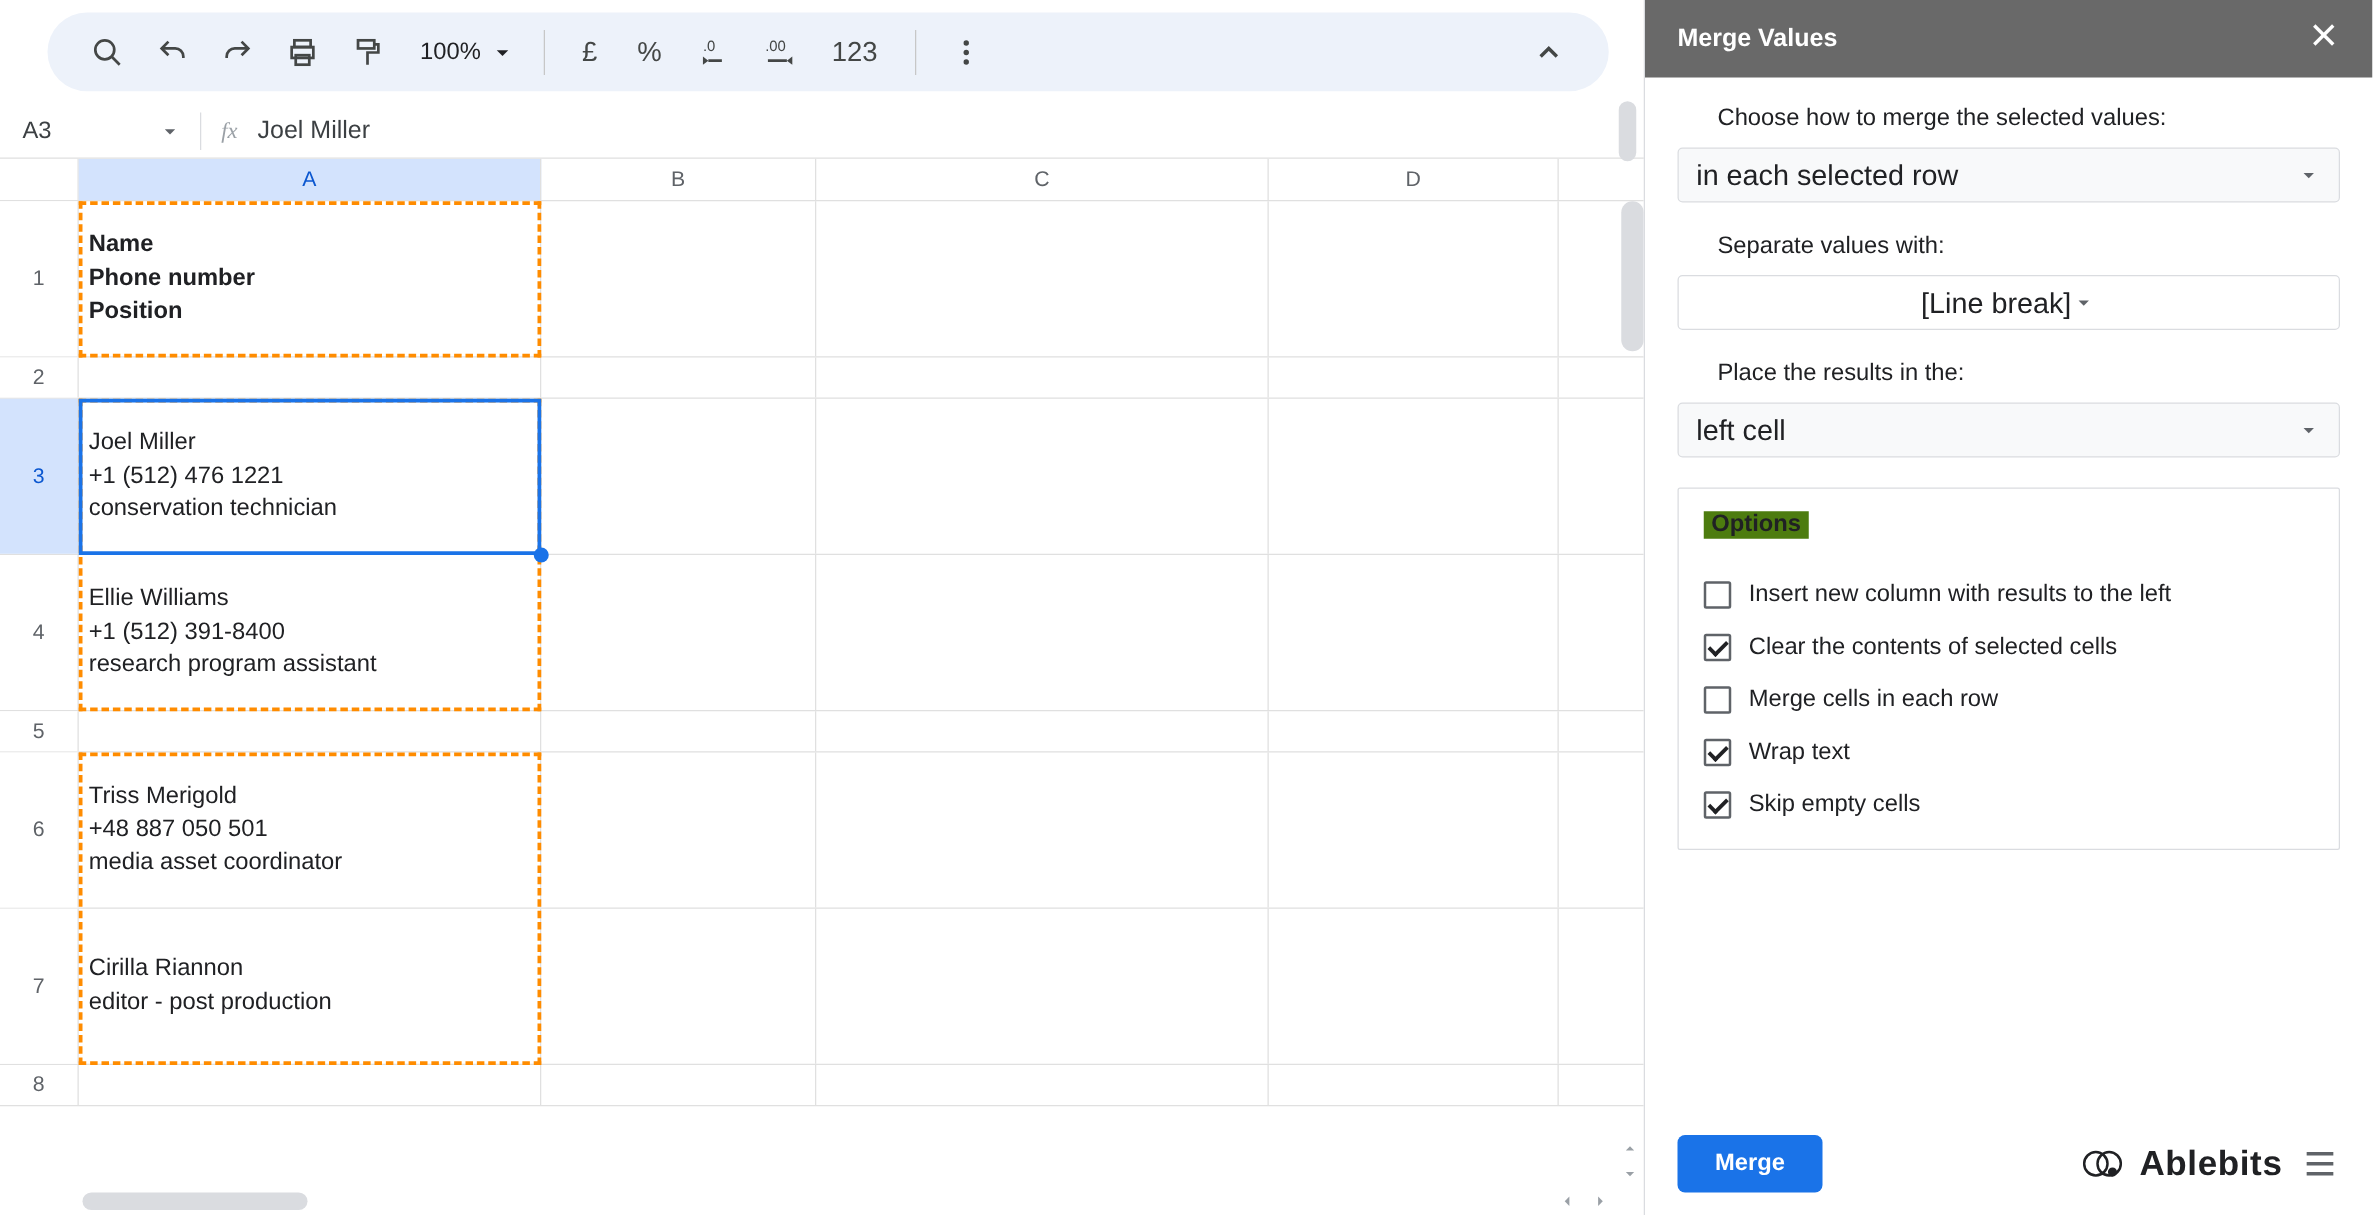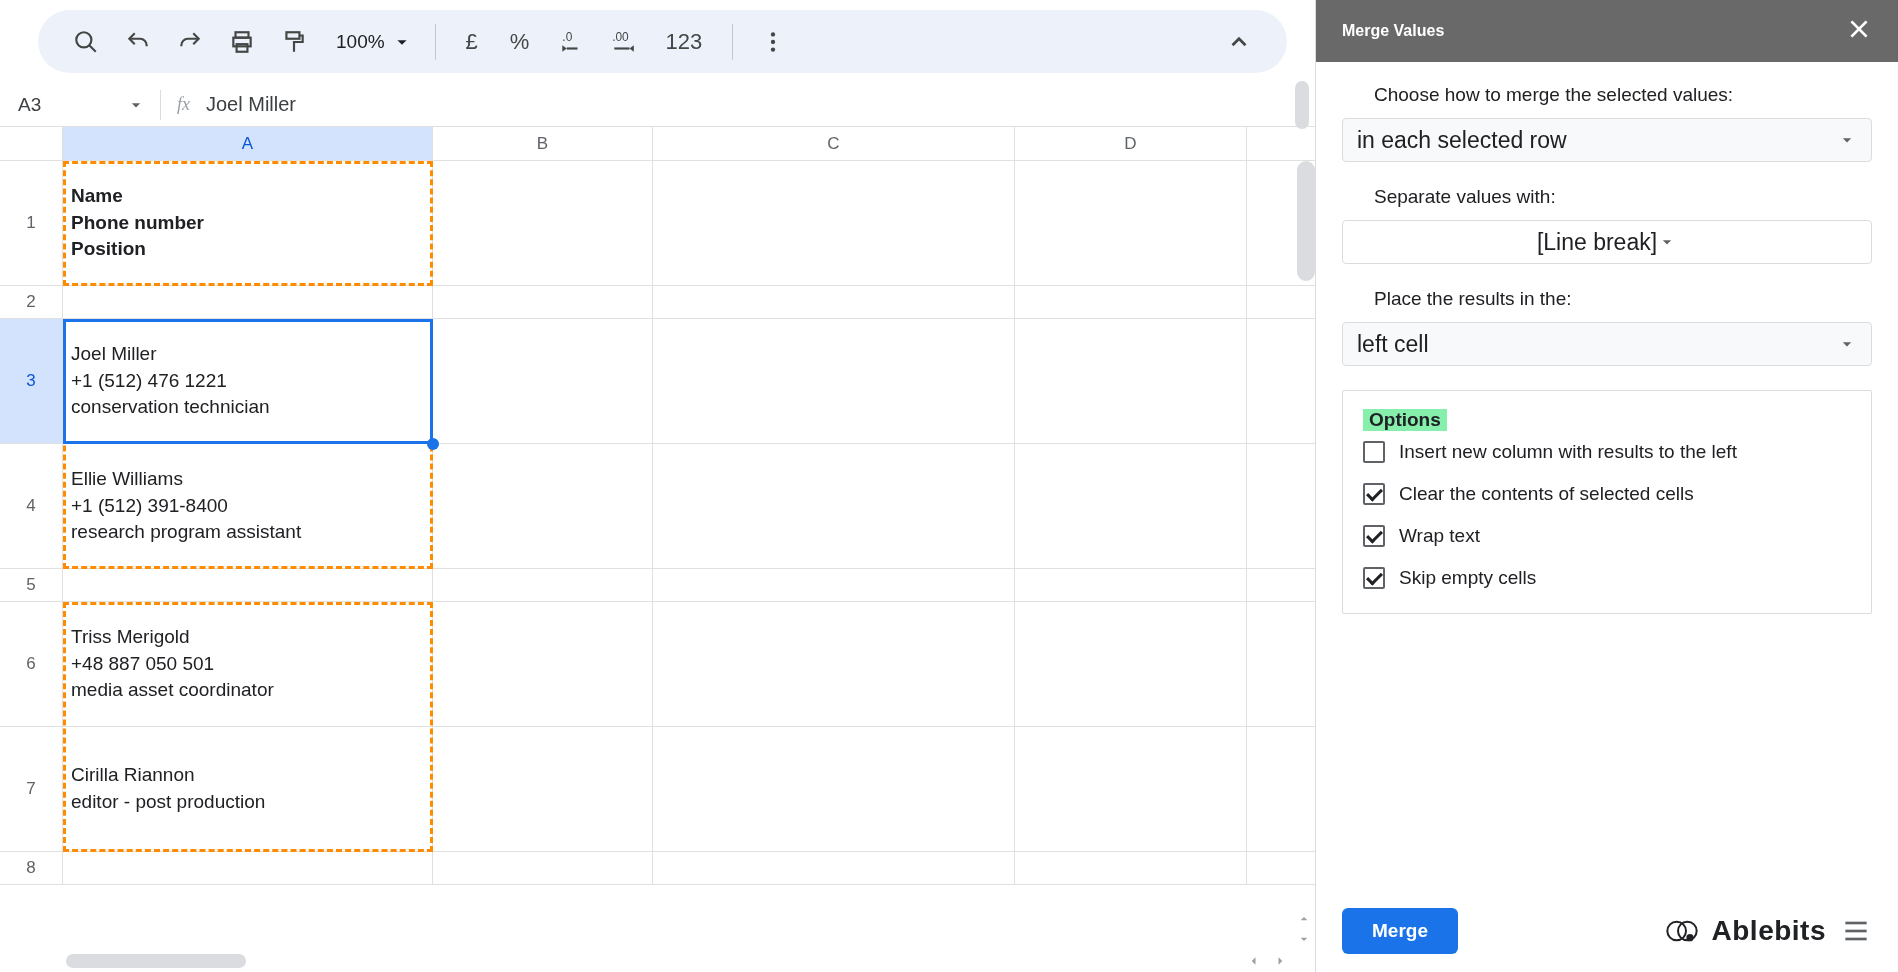--- a/index.html
+++ b/index.html
@@ -58,30 +58,30 @@
 .r6 { height: 125px; }
 .r7 { height: 125px; }
 .r8 { height: 33px; }
 
 
 .sel-box { position: absolute; border: 3px dashed #ff8c00; pointer-events: none; }
 .active-box { position: absolute; border: 3px solid #1a73e8; pointer-events: none; background: transparent; z-index: 2; }
 .active-handle { position: absolute; width: 12px; height: 12px; background: #1a73e8; border-radius: 50%; z-index: 3; }
 
 
-.panel-head { background: #696969; color: #fff; height: 62px; display: flex; align-items: center; padding: 0 26px; font-size: 16px; font-weight: bold; }
+.panel-head { background: #696969; color: #fff; height: 62px; display: flex; align-items: center; padding: 0 26px; font-size: 20px; font-weight: bold; }
 .panel-head .close { margin-left: auto; cursor: pointer; }
 .panel-head .close svg { width: 26px; height: 26px; }
 .panel-body { padding: 22px 26px; flex: 1; overflow: auto; font-size: 19px; }
 .p-label { margin-bottom: 12px; color: #202124; margin-left: 32px; }
 .p-select { width: 100%; height: 44px; border: 1px solid #dadce0; border-radius: 4px; background: #f8f9fa; padding: 0 14px; font-size: 23px; display: flex; align-items: center; justify-content: space-between; margin-bottom: 24px; cursor: pointer; }
 .p-select.white { background: #fff; justify-content: center; }
 .p-select svg { width: 20px; height: 20px; color: #5f6368; }
 .fieldset { border: 1px solid #dadce0; border-radius: 2px; padding: 18px 20px 14px; margin-top: 4px; }
-.fieldset .legend { font-weight: bold; font-size: 19px; margin-top: -30px; background: #86efac; display: inline-block; padding: 0 6px; margin-bottom: 0; }
+.fieldset .legend { font-weight: bold; font-size: 19px; margin-top: -30px; background: #4d7c0f; display: inline-block; padding: 0 6px; margin-bottom: 24px; }
 .chk-row { display: flex; align-items: center; gap: 14px; padding: 10px 0; font-size: 19px; }
 .chk { width: 22px; height: 22px; border: 2px solid #5f6368; border-radius: 2px; display: flex; align-items: center; justify-content: center; flex-shrink: 0; }
 .chk.checked::after { content: ""; width: 6px; height: 12px; border: solid #202124; border-width: 0 3px 3px 0; transform: rotate(45deg) translate(-1px,-1px); }
 .panel-foot { padding: 18px 26px; display: flex; align-items: center; border-top: 0; }
 .merge-btn { background: #1a73e8; color: #fff; font-weight: bold; font-size: 19px; border: none; border-radius: 6px; padding: 12px 30px; cursor: pointer; }
 .brand { margin-left: auto; display: flex; align-items: flex-end; gap: 14px; }
 .brand-txt { font-size: 28px; font-weight: bold; letter-spacing: 0.5px; }
 .brand svg { width: 32px; height: 32px; }
 .menu-icon { width: 26px; height: 26px; color: #5f6368; cursor: pointer; }
 .formula-scroll-stub { width: 14px; height: 48px; background: #dadce0; border-radius: 8px; margin-left: auto; margin-right: 6px; }
@@ -336,20 +336,24 @@
         <div id="opts">
             <div class="chk-row">
               <div class="chk"></div>
               <span>Insert new column with results to the left</span>
             </div>
             <div class="chk-row">
               <div class="chk checked"></div>
               <span>Clear the contents of selected cells</span>
             </div>
             <div class="chk-row">
+              <div class="chk"></div>
+              <span>Merge cells in each row</span>
+            </div>
+            <div class="chk-row">
               <div class="chk checked"></div>
               <span>Wrap text</span>
             </div>
             <div class="chk-row">
               <div class="chk checked"></div>
               <span>Skip empty cells</span>
             </div>
           </div>
       </div>
     </div>

